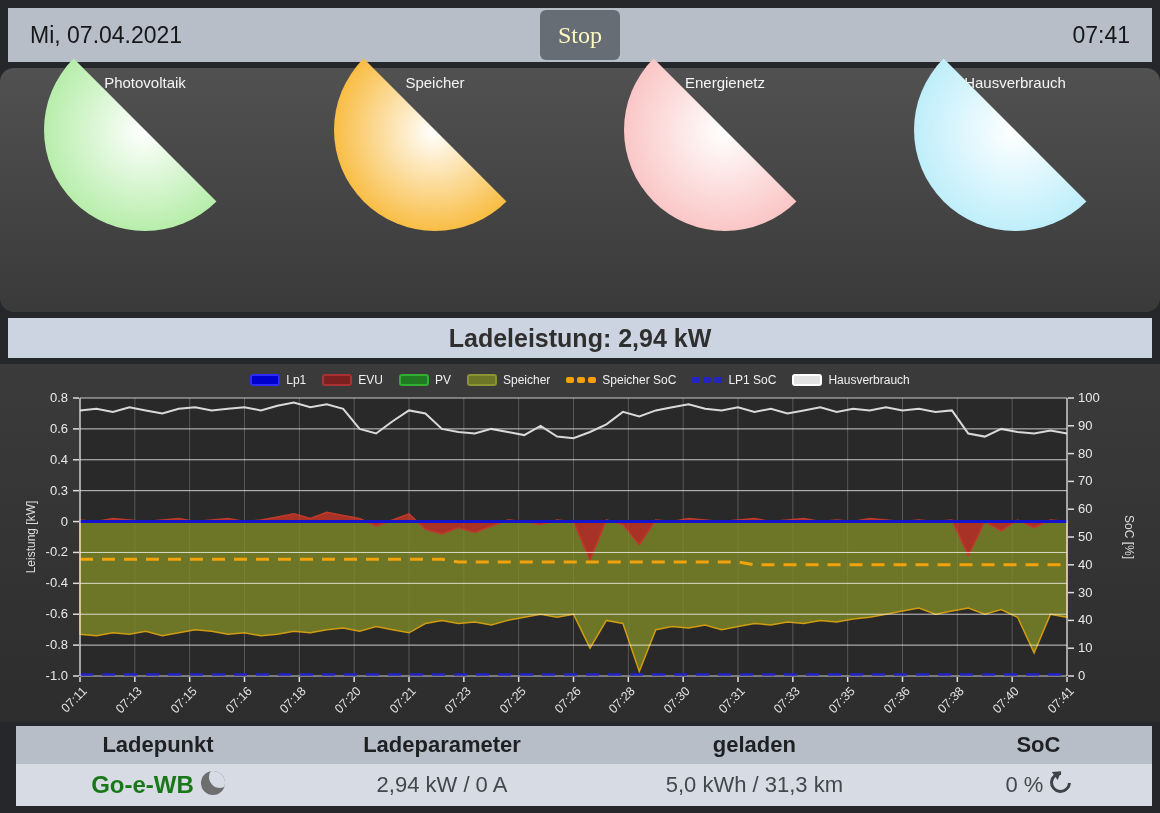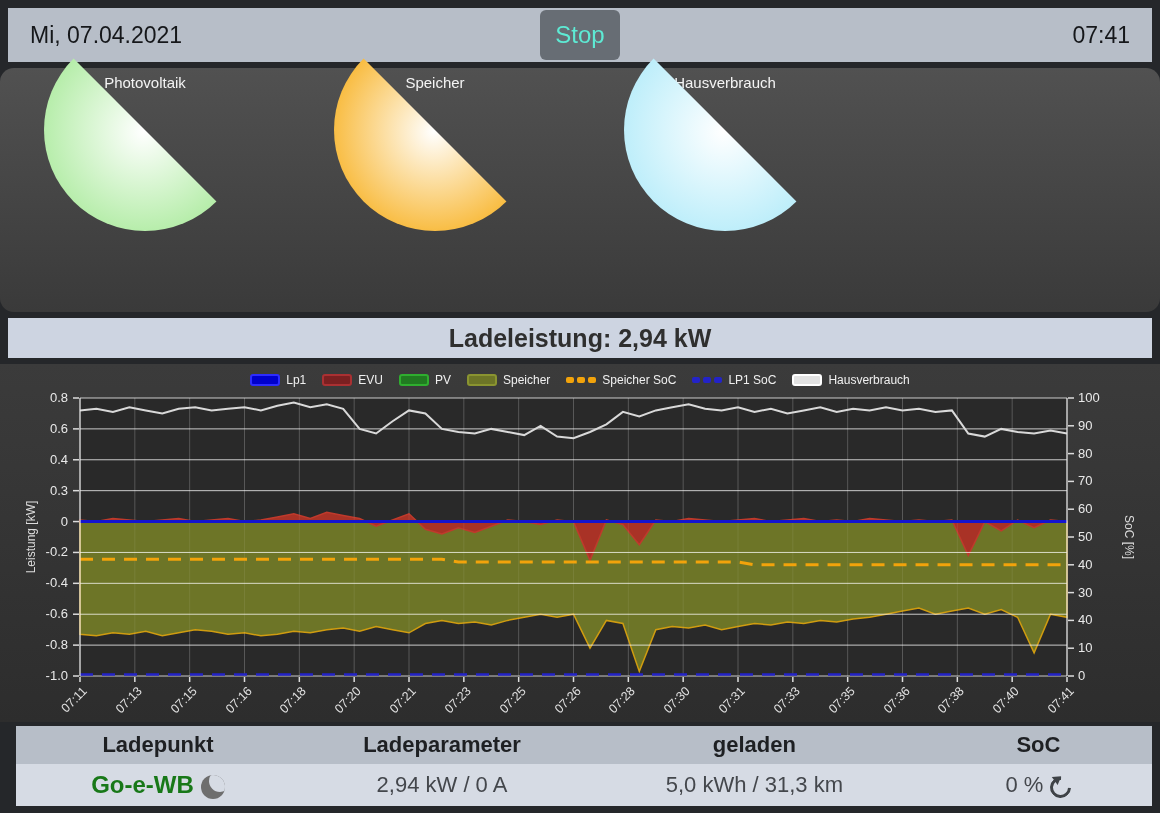--- a/index.html
+++ b/index.html
@@ -2,22 +2,22 @@
 <html><head>
 <meta charset="utf-8">
 <style>
   html,body{margin:0;padding:0;background:#25272a;width:1160px;height:813px;overflow:hidden;
     font-family:"Liberation Sans", sans-serif;}
   
   .topbar{position:relative;margin:8px 8px 6px;height:54px;background:#b7bec8;
     display:flex;align-items:center;justify-content:space-between;padding:0 22px;box-sizing:border-box;}
   .topbar .date,.topbar .clock{font-size:23px;color:#15171a;}
   .stop-btn{position:absolute;left:50%;top:2px;transform:translateX(-50%);width:80px;height:50px;
-    background:#676d74;color:#5eead4;font-size:24px;border:none;border-radius:6px;cursor:pointer;
-    font-family:Liberation Sans, sans-serif;}
+    background:#676d74;color:#fef9c3;font-size:24px;border:none;border-radius:6px;cursor:pointer;
+    font-family:Liberation Serif, serif;}
   
   .gauges{height:244px;background:linear-gradient(#515151,#3a3a3a);display:flex;border-radius:14px;}
   .gauge-col{position:relative;width:25%;text-align:center;}
   .gauge-label{padding-top:6px;font-size:15px;color:#f4f4f4;}
   .gauge{position:absolute;left:50%;margin-left:-101px;top:62px;width:202px;height:101px;
     border-radius:0 0 101px 101px;transform:rotate(45deg);transform-origin:50% 0;}
   
   .titlebar{margin:6px 8px;height:40px;background:#cdd4e1;display:flex;align-items:center;justify-content:center;}
   .titlebar span{font-size:25px;font-weight:bold;color:#2f2f2f;}
   
@@ -38,21 +38,21 @@
   
   .ltable{margin:4px 8px 0;padding-left:8px;}
   .trow{display:flex;align-items:center;}
   .trow.head{background:#b7bec8;height:38px;}
   .trow.body{background:#d6dbe4;height:42px;}
   .tcell{text-align:center;box-sizing:border-box;}
   .c1{width:25%;} .c2{width:25%;} .c3{width:30%;} .c4{width:20%;}
   .trow.head .tcell{font-size:22px;font-weight:bold;color:#1e2023;}
   .trow.body .tcell{font-size:22px;color:#44474c;}
   .cp-name{font-weight:bold;color:#187818;font-size:24px;}
-  .cell-flex{display:flex;align-items:flex-end;justify-content:center;gap:7px;}
+  .cell-flex{display:flex;align-items:flex-start;justify-content:center;gap:7px;}
   .moon-icon{position:relative;display:inline-block;width:24px;height:24px;border-radius:50%;
     background:#6e6e6e;overflow:hidden;vertical-align:-4px;}
   .moon-icon::after{content:"";position:absolute;left:8px;top:-5px;width:22px;height:22px;border-radius:50%;background:#d6dbe4;}
   .refresh-icon{position:relative;display:inline-block;width:15px;height:15px;border:3.5px solid #3f4347;
     border-radius:50%;border-right-color:transparent;transform:rotate(-42deg);cursor:pointer;}
   .refresh-icon::after{content:"";position:absolute;top:-7px;right:-4px;width:0;height:0;
     border:5px solid transparent;border-bottom:8px solid #3f4347;transform:rotate(96deg);}
 </style>
 </head>
 <body>
@@ -64,20 +64,24 @@
 </div>
 
 <div class="gauges">
   <div class="gauge-col">
     <div class="gauge-label">Photovoltaik</div>
     <div class="gauge" style="background: radial-gradient(circle at 50% 2%, rgb(255, 255, 255) 0%, rgb(165, 233, 150) 88%);"></div>
   </div>
   <div class="gauge-col">
     <div class="gauge-label">Speicher</div>
     <div class="gauge" style="background: radial-gradient(circle at 50% 2%, rgb(255, 255, 255) 0%, rgb(247, 173, 22) 88%);"></div>
+  </div>
+  <div class="gauge-col">
+    <div class="gauge-label">Energienetz</div>
+    <div class="gauge" style="background: radial-gradient(circle at 50% 2%, rgb(255, 255, 255) 0%, rgb(249, 184, 184) 88%);"></div>
   </div>
   <div class="gauge-col">
     <div class="gauge-label">Hausverbrauch</div>
     <div class="gauge" style="background: radial-gradient(circle at 50% 2%, rgb(255, 255, 255) 0%, rgb(174, 234, 249) 88%);"></div>
   </div>
 </div>
 
 <div class="titlebar">
   <span>Ladeleistung: 2,94 kW</span>
 </div>

